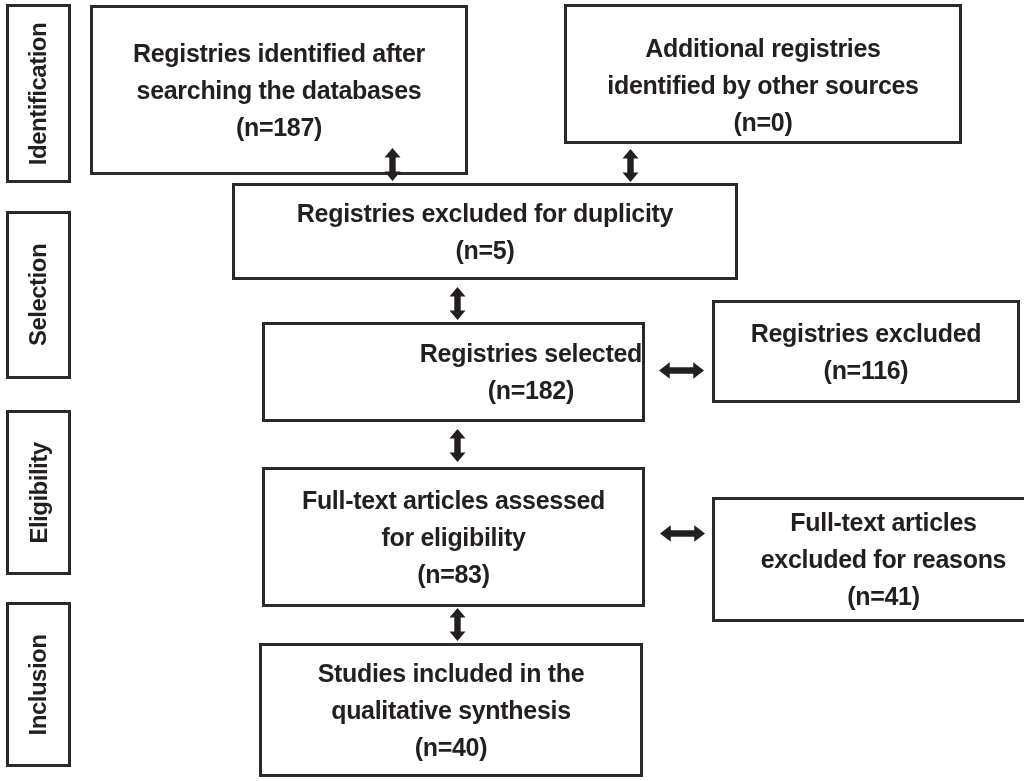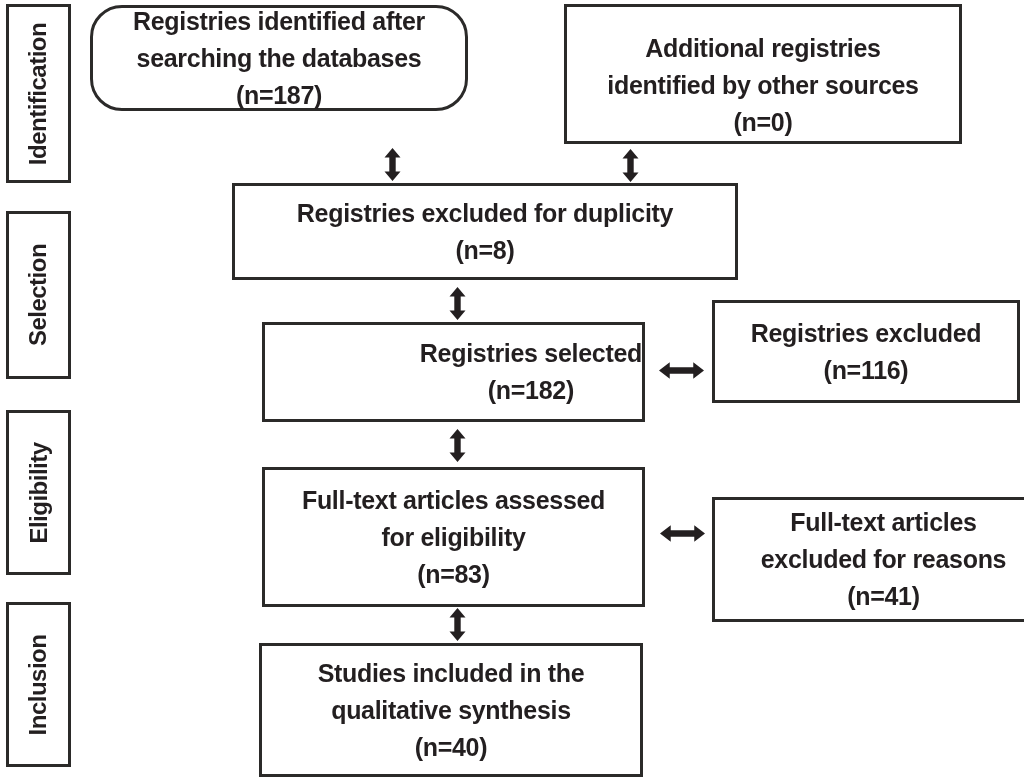--- a/index.html
+++ b/index.html
@@ -52,21 +52,21 @@
     justify-content: center;
     text-align: center;
   }
   .fbox .txt {
     white-space: pre-line;
     font-size: 25px;
     font-weight: bold;
     line-height: 37px;
     letter-spacing: -0.3px;
   }
-  .b-identified       { left: 90px;  top: 5px;   width: 378px; height: 106px; border-radius: 32px; }
+  .b-identified       { left: 90px;  top: 5px;   width: 378px; height: 170px; }
   .b-additional       { left: 564px; top: 4px;   width: 398px; height: 140px; align-items: flex-end; }
   .b-duplicity        { left: 232px; top: 183px; width: 506px; height: 97px;  }
   .b-selected         { left: 262px; top: 322px; width: 383px; height: 100px; justify-content: flex-end; }
   .b-excluded         { left: 712px; top: 300px; width: 308px; height: 103px; }
   .b-fulltext         { left: 262px; top: 467px; width: 383px; height: 140px; }
   .b-fulltext-excl    { left: 712px; top: 497px; width: 343px; height: 125px; }
   .b-included         { left: 259px; top: 643px; width: 384px; height: 134px; }
 
   
   .varrow { position: absolute; width: 17px; height: 33px; }
@@ -103,21 +103,21 @@
 searching the databases
 (n=187)</div>
   </div>
   <div class="fbox b-additional">
     <div class="txt">Additional registries
 identified by other sources
 (n=0)</div>
   </div>
   <div class="fbox b-duplicity">
     <div class="txt">Registries excluded for duplicity
-(n=8)</div>
+(n=5)</div>
   </div>
   <div class="fbox b-selected">
     <div class="txt">Registries selected
 (n=182)</div>
   </div>
   <div class="fbox b-excluded">
     <div class="txt">Registries excluded
 (n=116)</div>
   </div>
   <div class="fbox b-fulltext">

